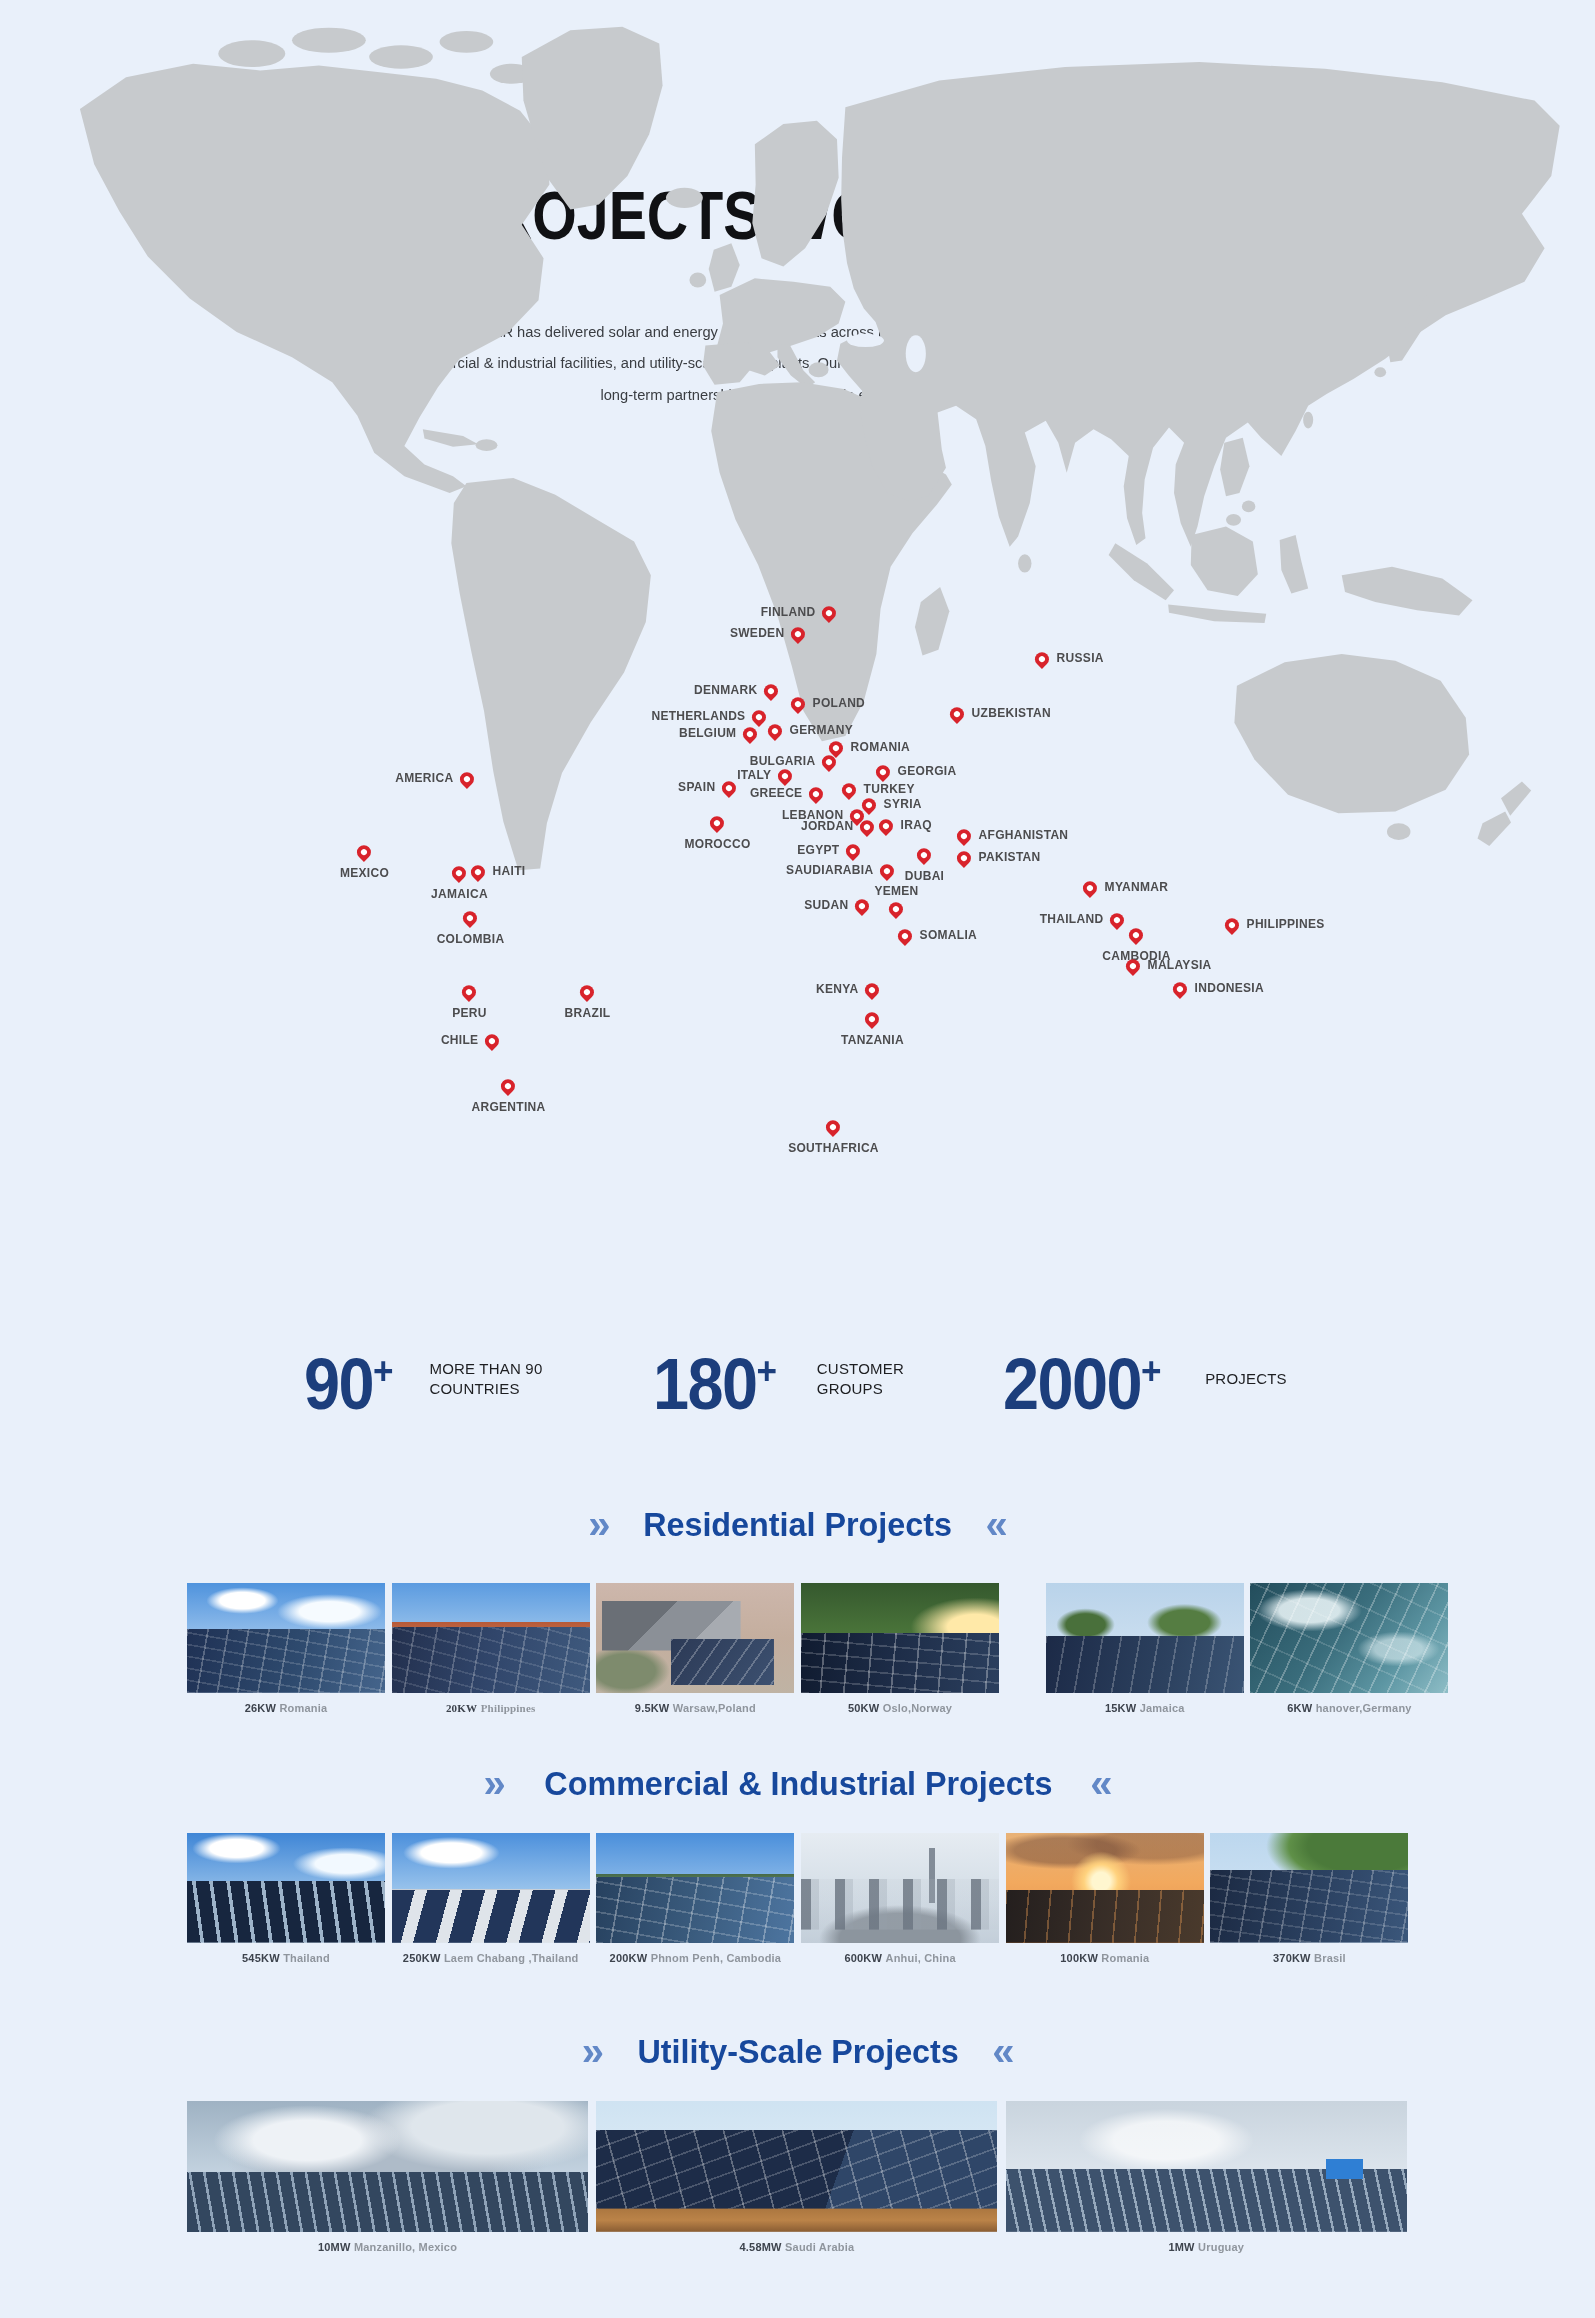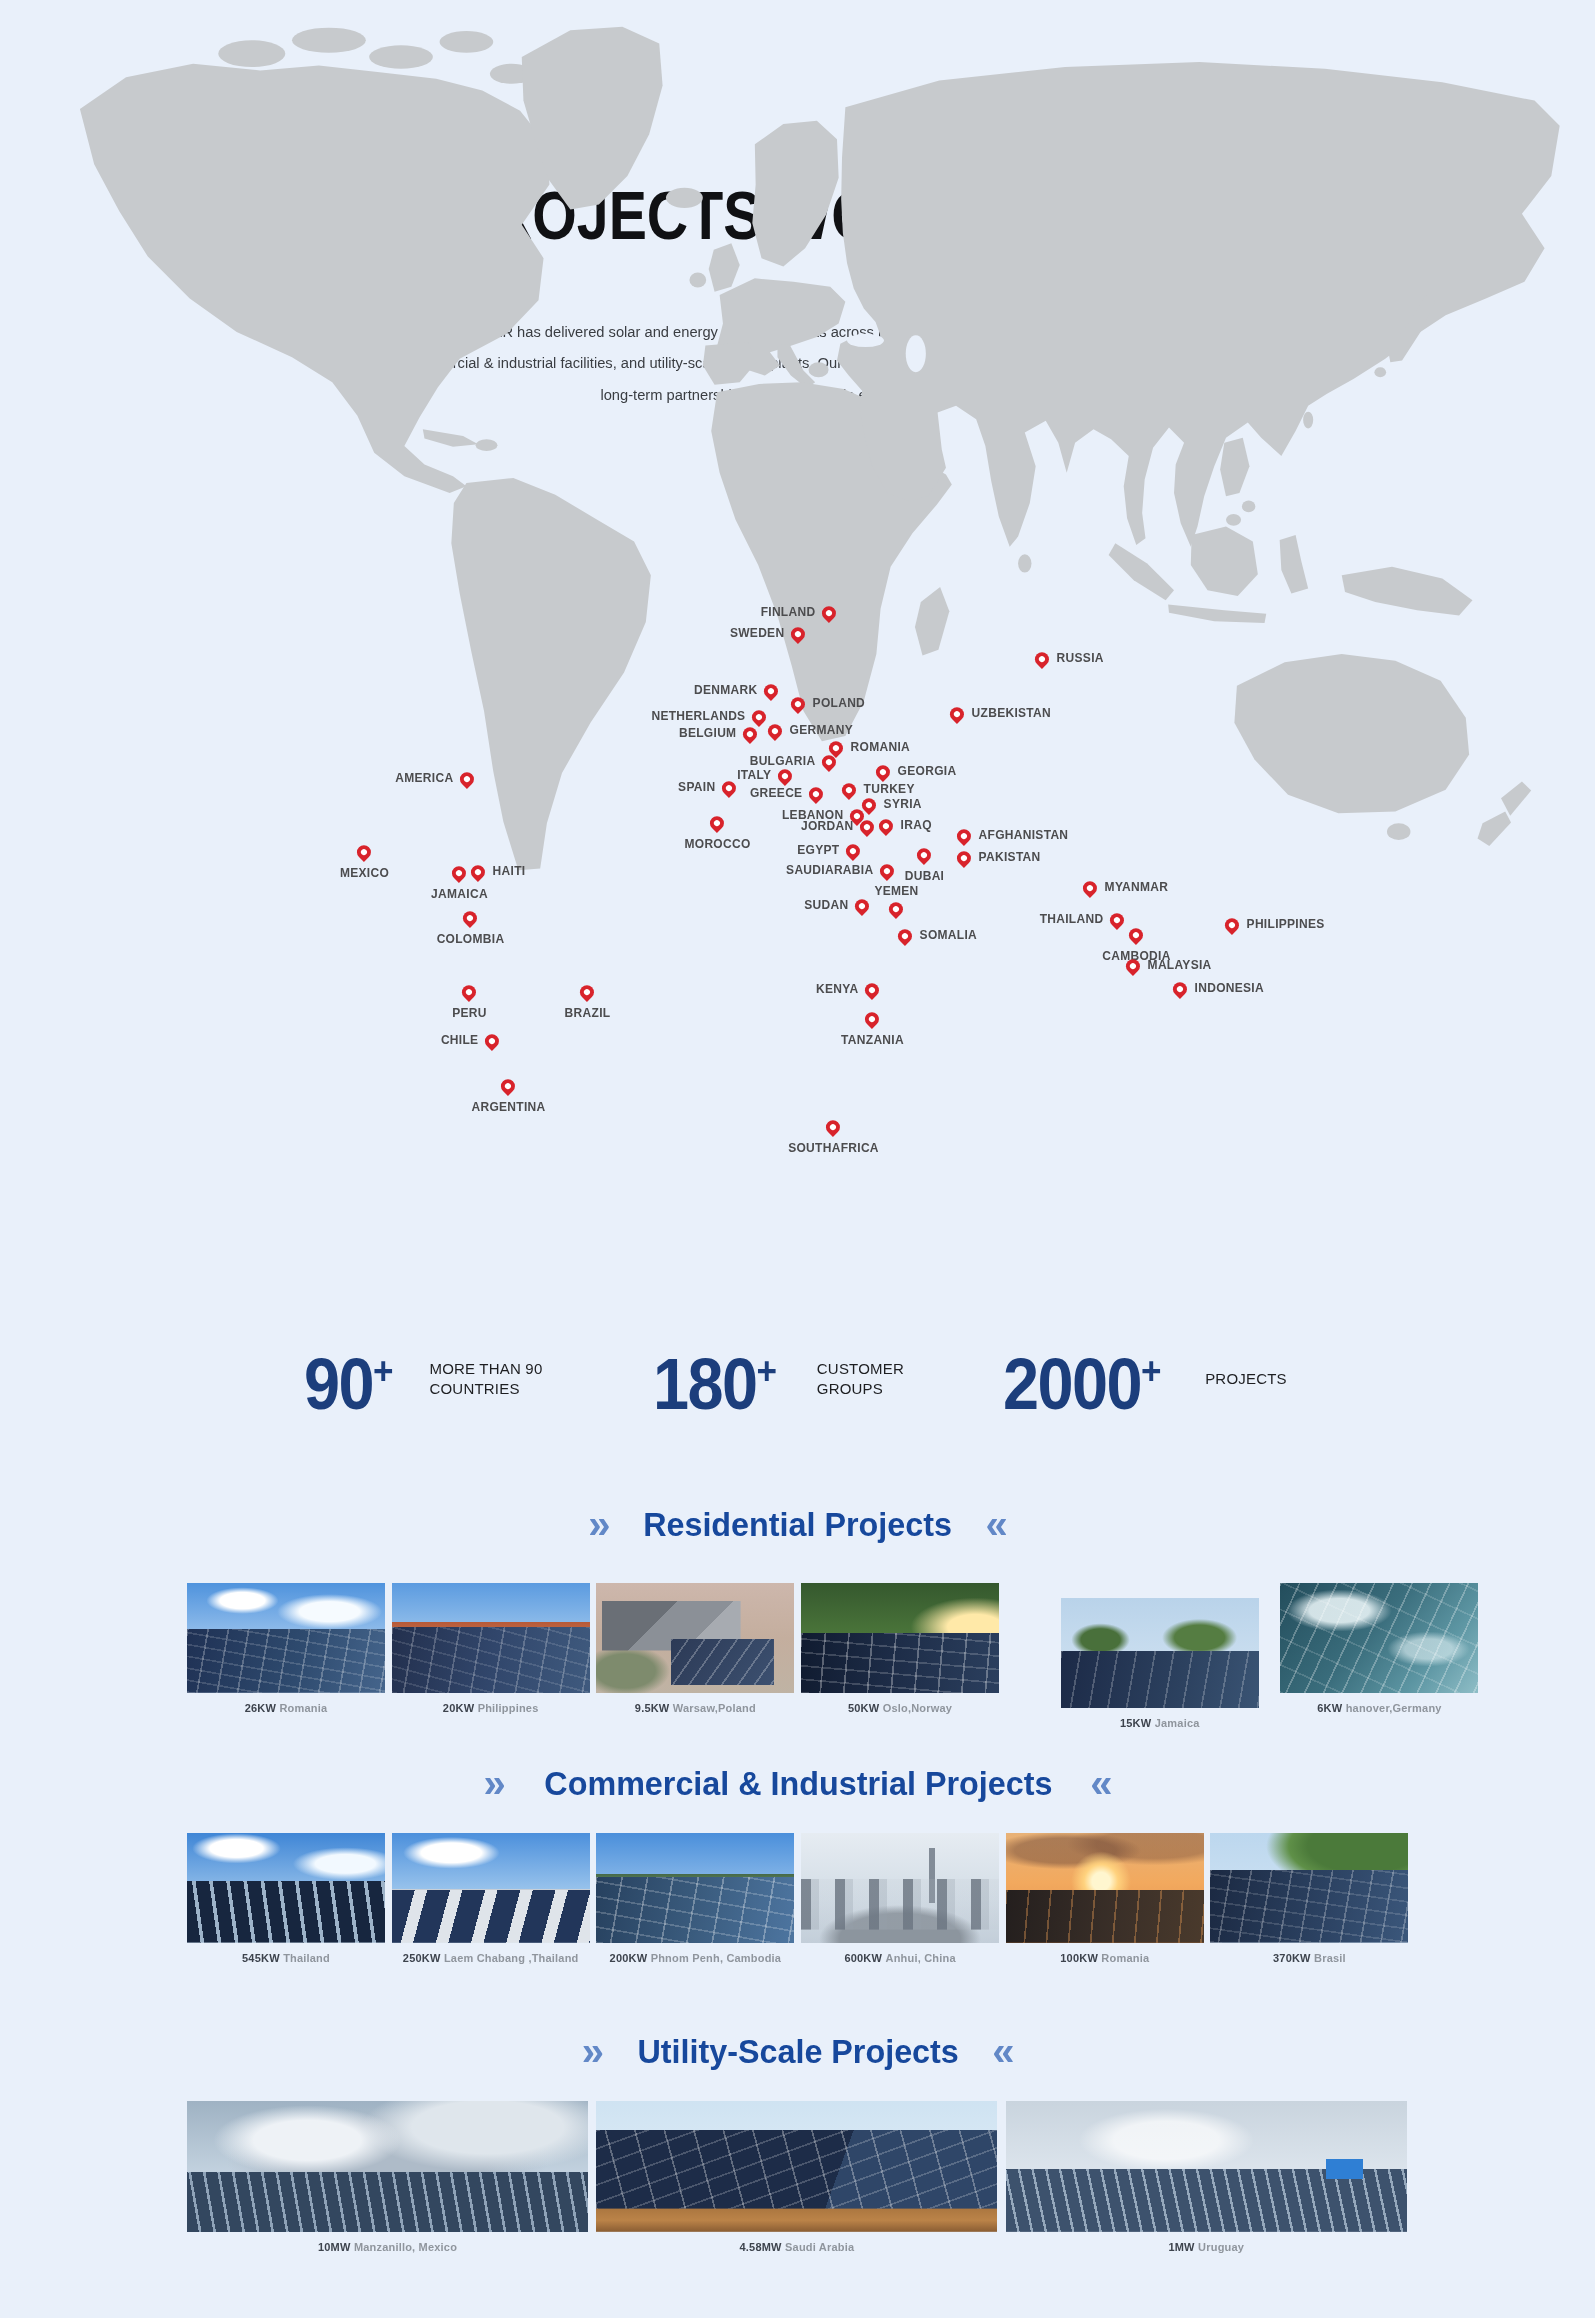--- a/index.html
+++ b/index.html
@@ -427,33 +427,33 @@
   <div class="sec-head" id="head-res">
     <span class="chev">»</span>
     <span class="sec-title">Residential Projects</span>
     <span class="chev">«</span>
   </div>
   <div class="row" id="row-residential">
       <figure class="card" style="margin: 0px;">
         <div class="photo t-roof-sky"></div>
         <figcaption class="caption"><b>26KW</b><span>Romania</span></figcaption>
       </figure>
-      <figure class="card" style="margin: 0px;">
+      <figure class="card" style="margin: 0px; font-family: Liberation Serif, serif;">
         <div class="photo t-red-roof"></div>
         <figcaption class="caption"><b>20KW</b><span>Philippines</span></figcaption>
       </figure>
       <figure class="card" style="margin: 0px;">
         <div class="photo t-aerial-home"></div>
         <figcaption class="caption"><b>9.5KW</b><span>Warsaw,Poland</span></figcaption>
       </figure>
       <figure class="card" style="margin: 0px;">
         <div class="photo t-forest-glare"></div>
         <figcaption class="caption"><b>50KW</b><span>Oslo,Norway</span></figcaption>
       </figure>
-      <figure class="card" style="margin: 15px; padding-left: 40px;">
+      <figure class="card" style="margin: 0px; padding-left: 40px;">
         <div class="photo t-villas"></div>
         <figcaption class="caption"><b>15KW</b><span>Jamaica</span></figcaption>
       </figure>
       <figure class="card" style="margin: 0px;">
         <div class="photo t-teal-aerial"></div>
         <figcaption class="caption"><b>6KW</b><span>hanover,Germany</span></figcaption>
       </figure>
     </div>
 
   <div class="sec-head" id="head-com">

